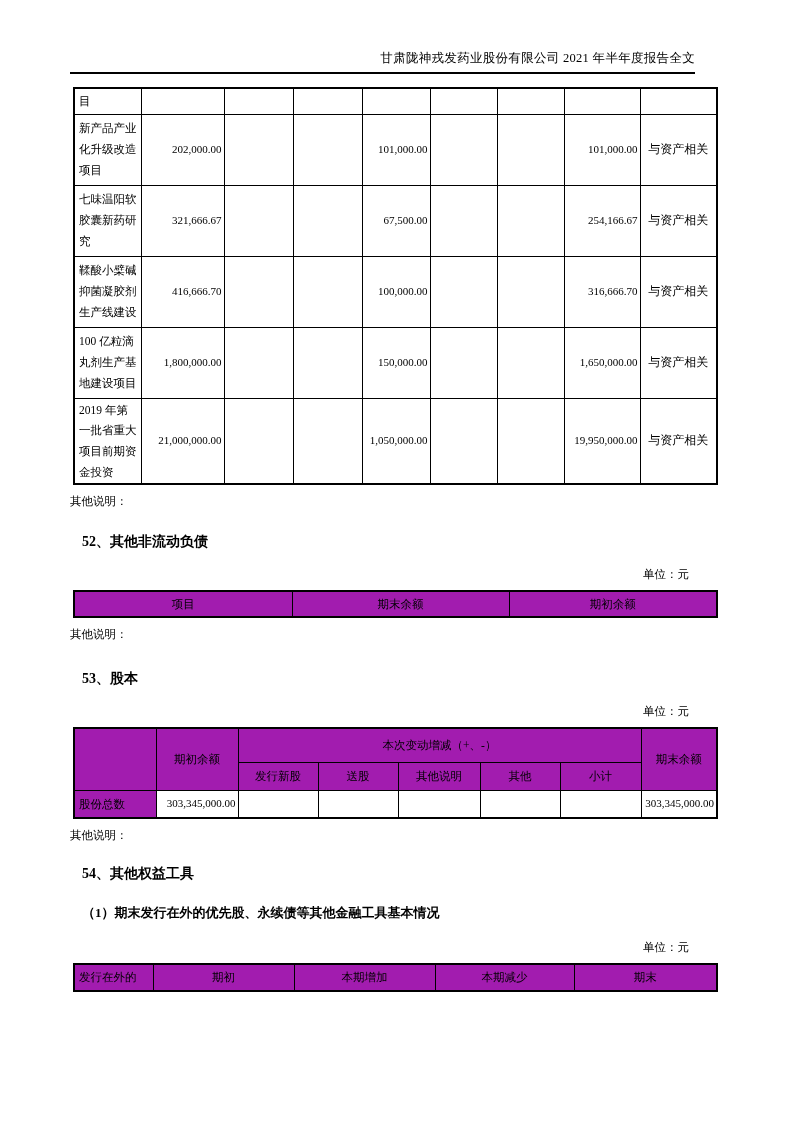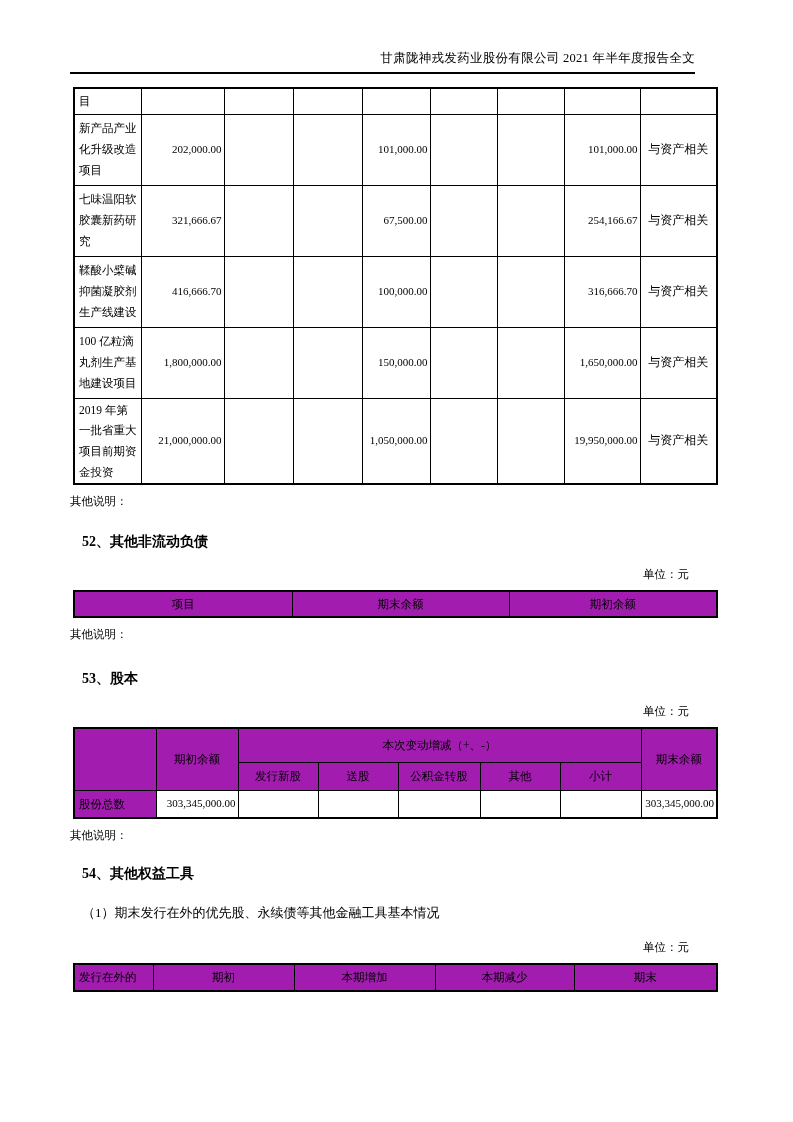--- a/index.html
+++ b/index.html
@@ -32,21 +32,21 @@
   .deferred{margin-top:13px;}
   .deferred tr.rh-part{height:26px;}
   .deferred tr.rh3{height:71px;}
   .deferred tr.rh4{height:86px;}
 
   .note{font-size:11.5px;margin-top:9px;}
   .h-sec{font-size:14px;font-weight:bold;margin:12px;}
   #h52{margin-top:24px;}
   #h53{margin-top:28px;}
   #h54{margin-top:22px;}
-  .h-sub{font-size:13px;font-weight:normal;margin:0;padding-left:12px;}
+  .h-sub{font-size:13px;font-weight:bold;margin:0;padding-left:12px;}
   #sub1{margin-top:21px;}
   #sub2{margin-top:26px;}
   .unit{font-size:11.5px;text-align:right;padding-right:6px;}
   #unit52{margin-top:16px;}
   #unit53{margin-top:16px;}
   #unit54{margin-top:18px;}
   .t-after-unit{margin-top:8px;}
   .t52 tr{height:26px;}
   .t53 tr.hr1{height:34px;}
   .t53 tr.hr2{height:28px;}
@@ -183,21 +183,21 @@
     <tbody>
         <tr class="hr1">
       <td class="grey" rowspan="2"></td>
       <td class="grey center" rowspan="2">期初余额</td>
       <td class="grey center" colspan="5">本次变动增减（+、-）</td>
       <td class="grey center" rowspan="2">期末余额</td>
     </tr>
     <tr class="hr2">
       <td class="grey center">发行新股</td>
       <td class="grey center">送股</td>
-      <td class="grey center">公积金转股</td>
+      <td class="grey center">其他说明</td>
       <td class="grey center">其他</td>
       <td class="grey center">小计</td>
     </tr>
     <tr class="dr">
       <td class="grey namec">股份总数</td>
       <td class="num">303,345,000.00</td>
       <td></td>
       <td></td>
       <td></td>
       <td></td>

